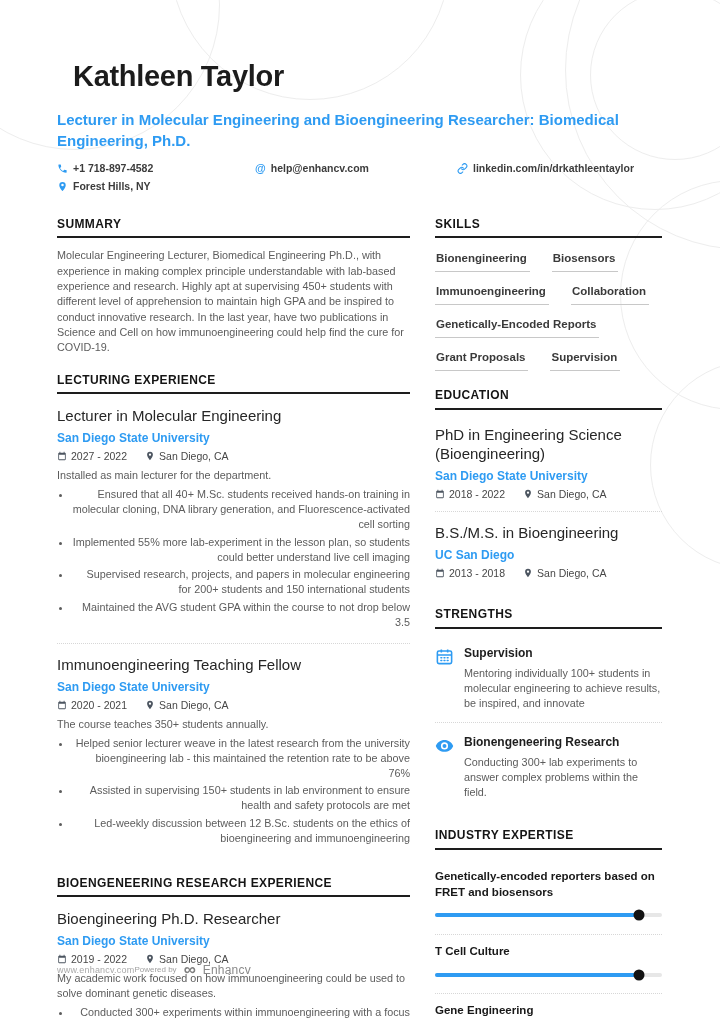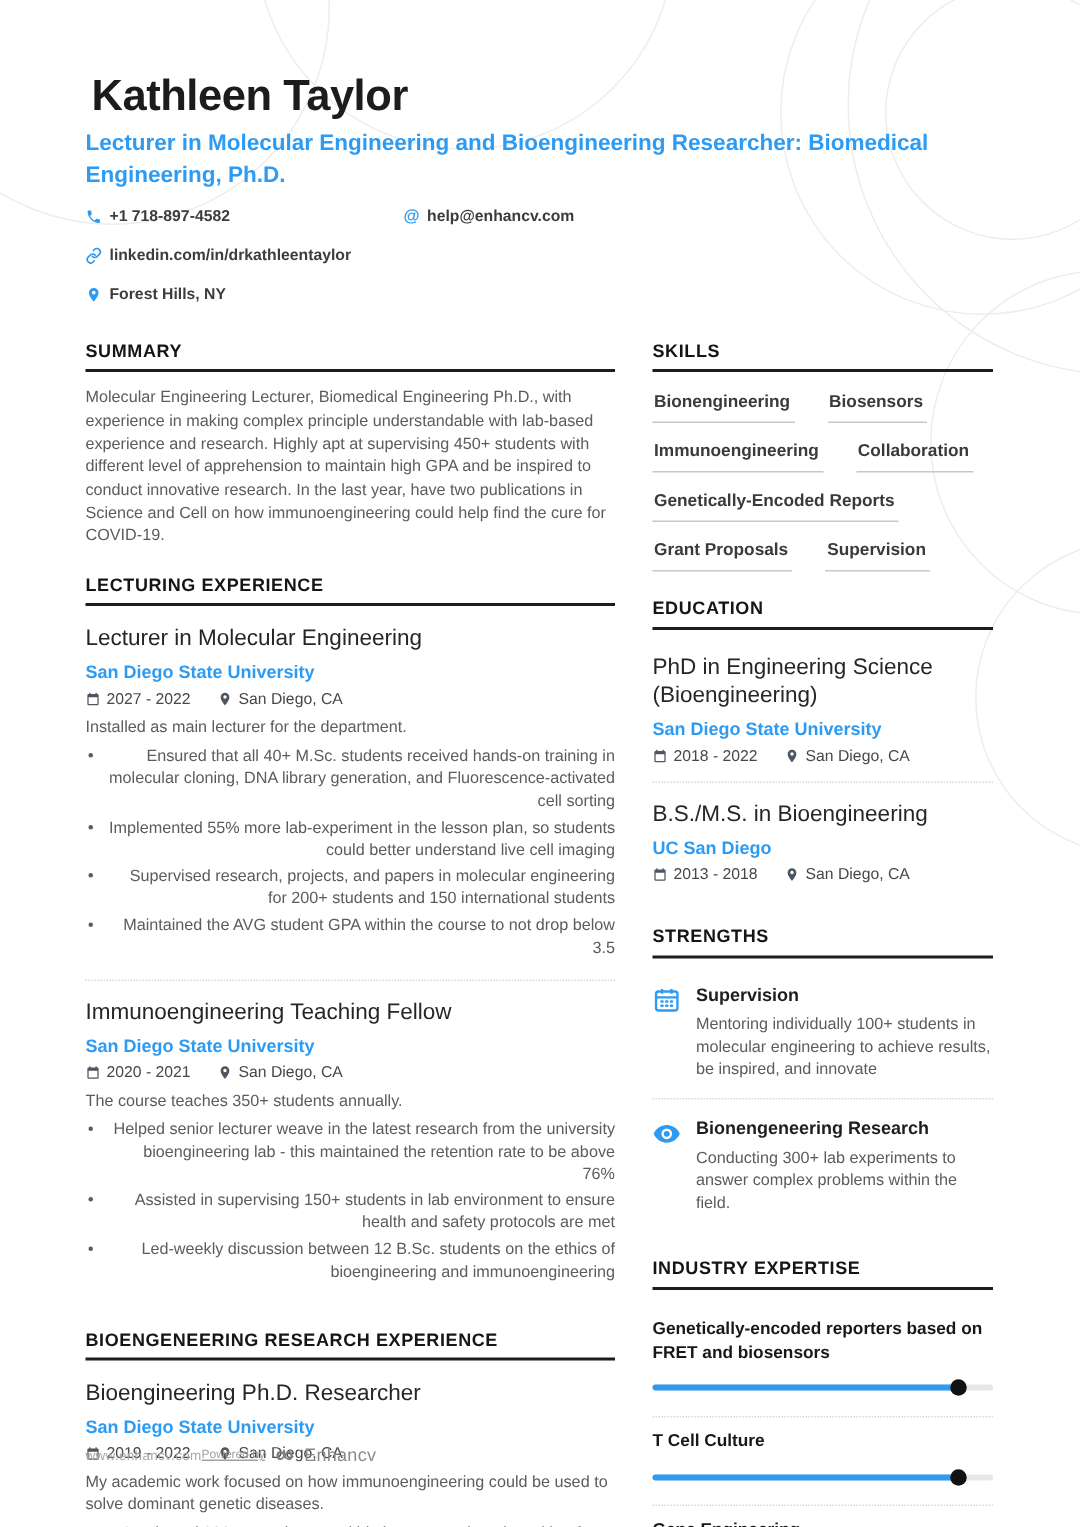--- a/index.html
+++ b/index.html
@@ -19,23 +19,23 @@
   .d2 { left: 565px; top: -110px; width: 360px; height: 360px; }
   .d3 { left: 590px; top: -10px;  width: 170px; height: 170px; }
   .d4 { left: -70px; top: -140px; width: 290px; height: 290px; }
   .d5 { left: 170px; top: -180px; width: 280px; height: 280px; }
   .d6 { left: 620px; top: 180px;  width: 230px; height: 230px; }
   .d7 { left: 650px; top: 360px;  width: 210px; height: 210px; }
 
   .content { position: relative; z-index: 1; padding: 44px 58px 0 57px; }
 
   
-  .name { margin: 4px; font-size: 29px; font-weight: 700; color: #1c1c1c; letter-spacing: -0.3px; }
+  .name { margin: 16px; font-size: 29px; font-weight: 700; color: #1c1c1c; letter-spacing: -0.3px; }
   .job-title { margin: 3px 0 11px; max-width: 606px; font-size: 15px; font-weight: 700; color: #2e9bf2; line-height: 1.4; }
-  .contacts { display: flex; flex-wrap: wrap; row-gap: 6px; align-items: flex-end; font-size: 10.5px; font-weight: 600; color: #3c3c3c; gap: 14px; }
+  .contacts { display: flex; flex-wrap: wrap; row-gap: 6px; align-items: flex-end; font-size: 10.5px; font-weight: 600; color: #3c3c3c; }
   .contact { display: flex; align-items: center; gap: 5px; }
   .c-phone { width: 198px; }
   .c-email { width: 202px; }
   .c-location { flex-basis: 100%; }
   .ci { color: #2e9bf2; display: inline-flex; }
   .ci svg { display: block; }
   .at-glyph { color: #2e9bf2; font-weight: 700; font-size: 11px; line-height: 1; }
 
   
   .columns { display: flex; gap: 25px; margin-top: 25px; }
@@ -83,21 +83,21 @@
   .slider { position: relative; height: 11px; }
   .track { position: absolute; left: 0; right: 0; top: 50%; transform: translateY(-50%); height: 4px; background: #e7e7e7; border-radius: 2px; }
   .fill { position: absolute; left: 0; top: 0; height: 4px; background: #2e9bf2; border-radius: 2px; }
   .thumb { position: absolute; top: 50%; transform: translate(-50%, -50%); width: 11px; height: 11px; border-radius: 50%; background: #121212; }
 
   
   .footer { position: absolute; left: 57px; right: 75px; bottom: 40px; z-index: 1;
             display: flex; align-items: center; }
   .site { font-size: 9px; color: #a9a9a9; letter-spacing: 0.2px; }
   .powered { display: flex; align-items: center; gap: 7px; color: #8e8e8e; }
-  .powered-label { font-size: 8px; color: #a0a0a0; text-decoration: underline; }
+  .powered-label { font-size: 8px; color: #a0a0a0; }
   .logo-mark { font-size: 17px; line-height: 1; color: #7f7f7f; font-weight: 700; }
   .brand { font-size: 12px; color: #8a8a8a; font-weight: 500; letter-spacing: 0.2px; }
 </style>
 </head>
 <body>
 
 <div class="page">
 
   <div class="deco">
     <div class="d1"></div>

